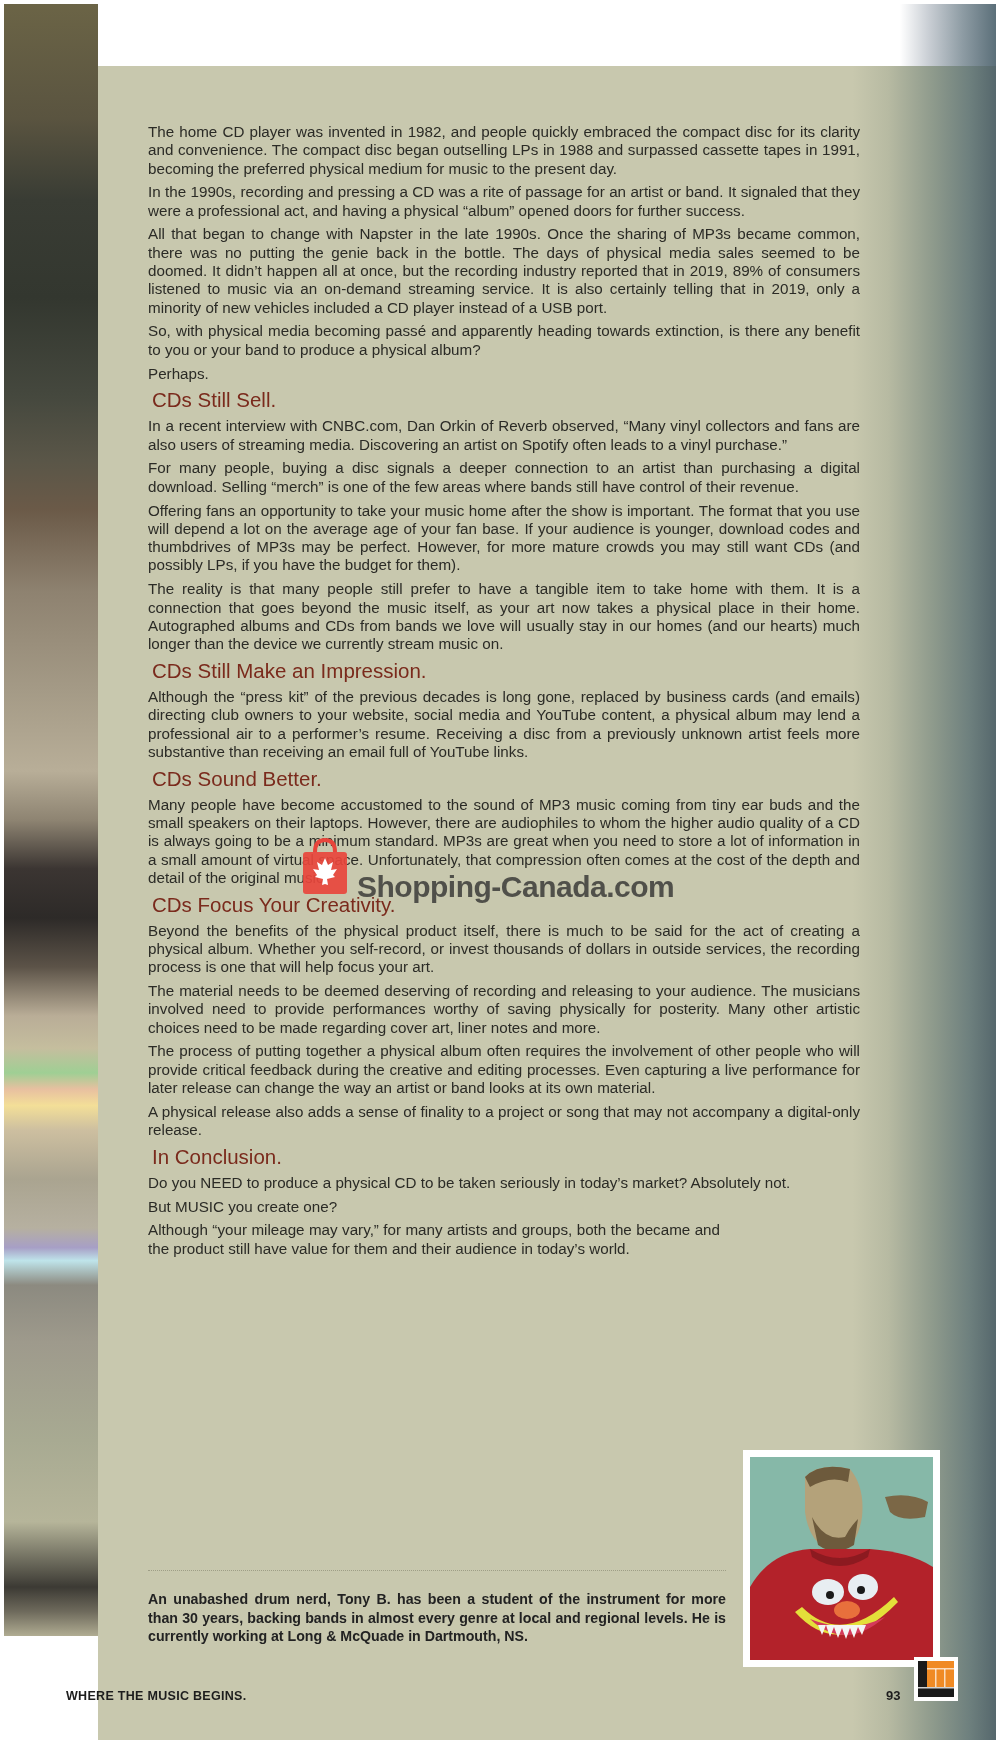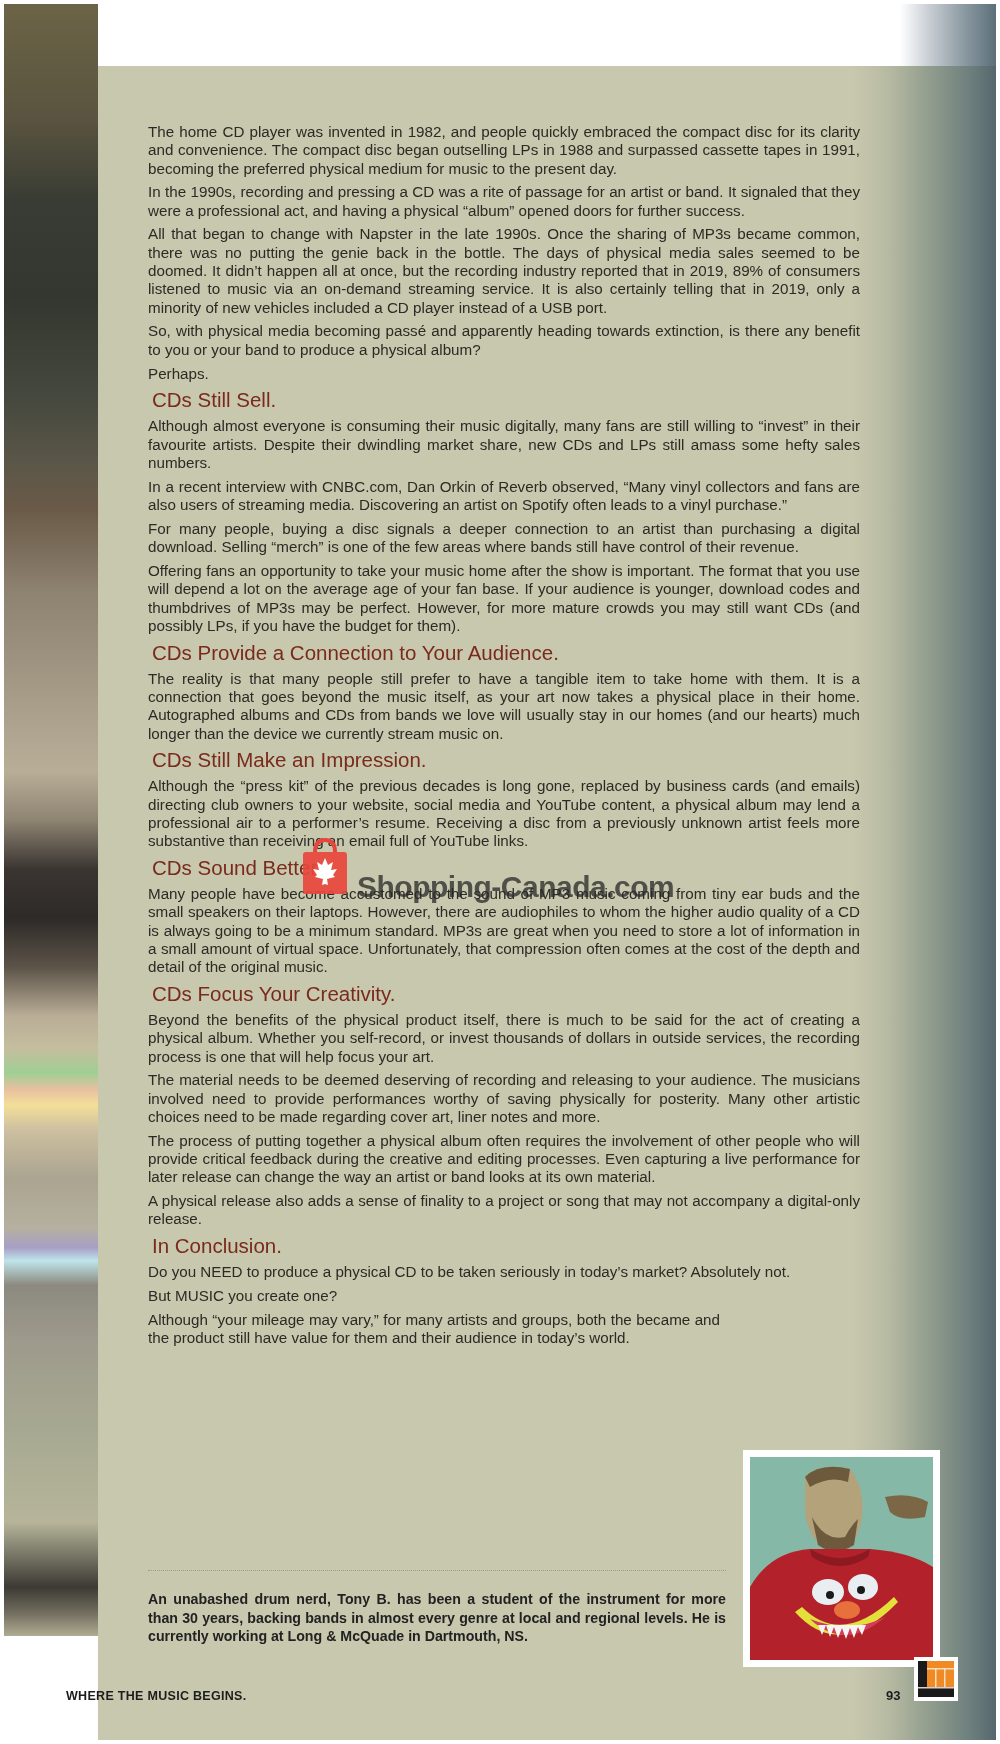--- a/index.html
+++ b/index.html
@@ -86,26 +86,24 @@
 <div class="main-panel"></div>
 
 <div class="content">
   <p>The home CD player was invented in 1982, and people quickly embraced the compact disc for its clarity and convenience. The compact disc began outselling LPs in 1988 and surpassed cassette tapes in 1991, becoming the preferred physical medium for music to the present day.</p>
   <p>In the 1990s, recording and pressing a CD was a rite of passage for an artist or band. It signaled that they were a professional act, and having a physical “album” opened doors for further success.</p>
   <p>All that began to change with Napster in the late 1990s. Once the sharing of MP3s became common, there was no putting the genie back in the bottle. The days of physical media sales seemed to be doomed. It didn’t happen all at once, but the recording industry reported that in 2019, 89% of consumers listened to music via an on-demand streaming service. It is also certainly telling that in 2019, only a minority of new vehicles included a CD player instead of a USB port.</p>
   <p>So, with physical media becoming passé and apparently heading towards extinction, is there any benefit to you or your band to produce a physical album?</p>
   <p>Perhaps.</p>
 
   <h2>CDs Still Sell.</h2>
-  <p>Although almost everyone is consuming their music digitally, many fans are still willing to “invest” in their favourite artists. Despite their dwindling market share, new CDs and LPs still amass some hefty sales numbers.</p>
   <p>In a recent interview with CNBC.com, Dan Orkin of Reverb observed, “Many vinyl collectors and fans are also users of streaming media. Discovering an artist on Spotify often leads to a vinyl purchase.”</p>
   <p>For many people, buying a disc signals a deeper connection to an artist than purchasing a digital download. Selling “merch” is one of the few areas where bands still have control of their revenue.</p>
   <p>Offering fans an opportunity to take your music home after the show is important. The format that you use will depend a lot on the average age of your fan base. If your audience is younger, download codes and thumbdrives of MP3s may be perfect. However, for more mature crowds you may still want CDs (and possibly LPs, if you have the budget for them).</p>
 
-  <h2>CDs Provide a Connection to Your Audience.</h2>
   <p>The reality is that many people still prefer to have a tangible item to take home with them. It is a connection that goes beyond the music itself, as your art now takes a physical place in their home. Autographed albums and CDs from bands we love will usually stay in our homes (and our hearts) much longer than the device we currently stream music on.</p>
 
   <h2>CDs Still Make an Impression.</h2>
   <p>Although the “press kit” of the previous decades is long gone, replaced by business cards (and emails) directing club owners to your website, social media and YouTube content, a physical album may lend a professional air to a performer’s resume. Receiving a disc from a previously unknown artist feels more substantive than receiving an email full of YouTube links.</p>
 
   <h2>CDs Sound Better.</h2>
   <p>Many people have become accustomed to the sound of MP3 music coming from tiny ear buds and the small speakers on their laptops. However, there are audiophiles to whom the higher audio quality of a CD is always going to be a minimum standard. MP3s are great when you need to store a lot of information in a small amount of virtual space. Unfortunately, that compression often comes at the cost of the depth and detail of the original music.</p>
 
   <h2>CDs Focus Your Creativity.</h2>
   <p>Beyond the benefits of the physical product itself, there is much to be said for the act of creating a physical album. Whether you self-record, or invest thousands of dollars in outside services, the recording process is one that will help focus your art.</p>

